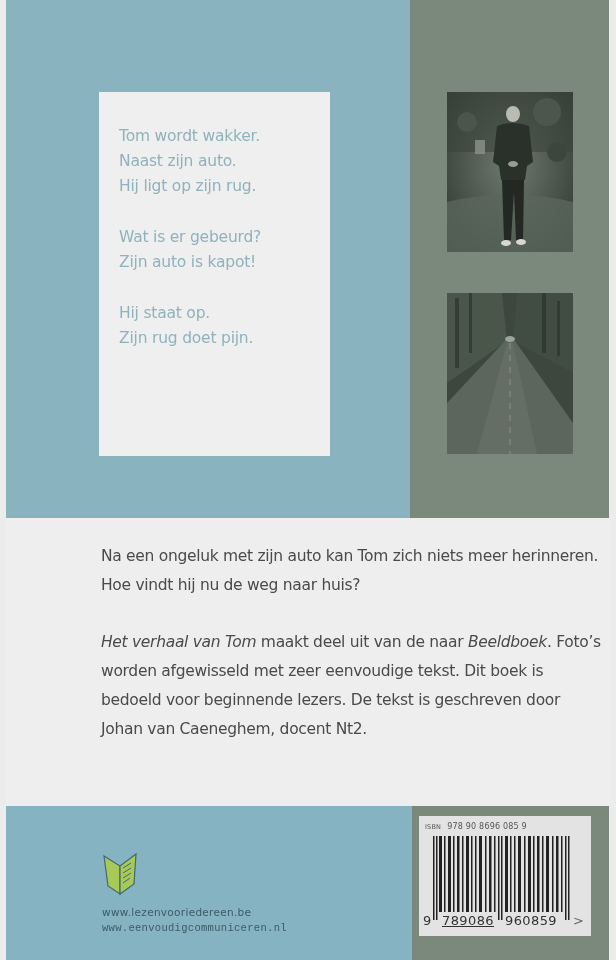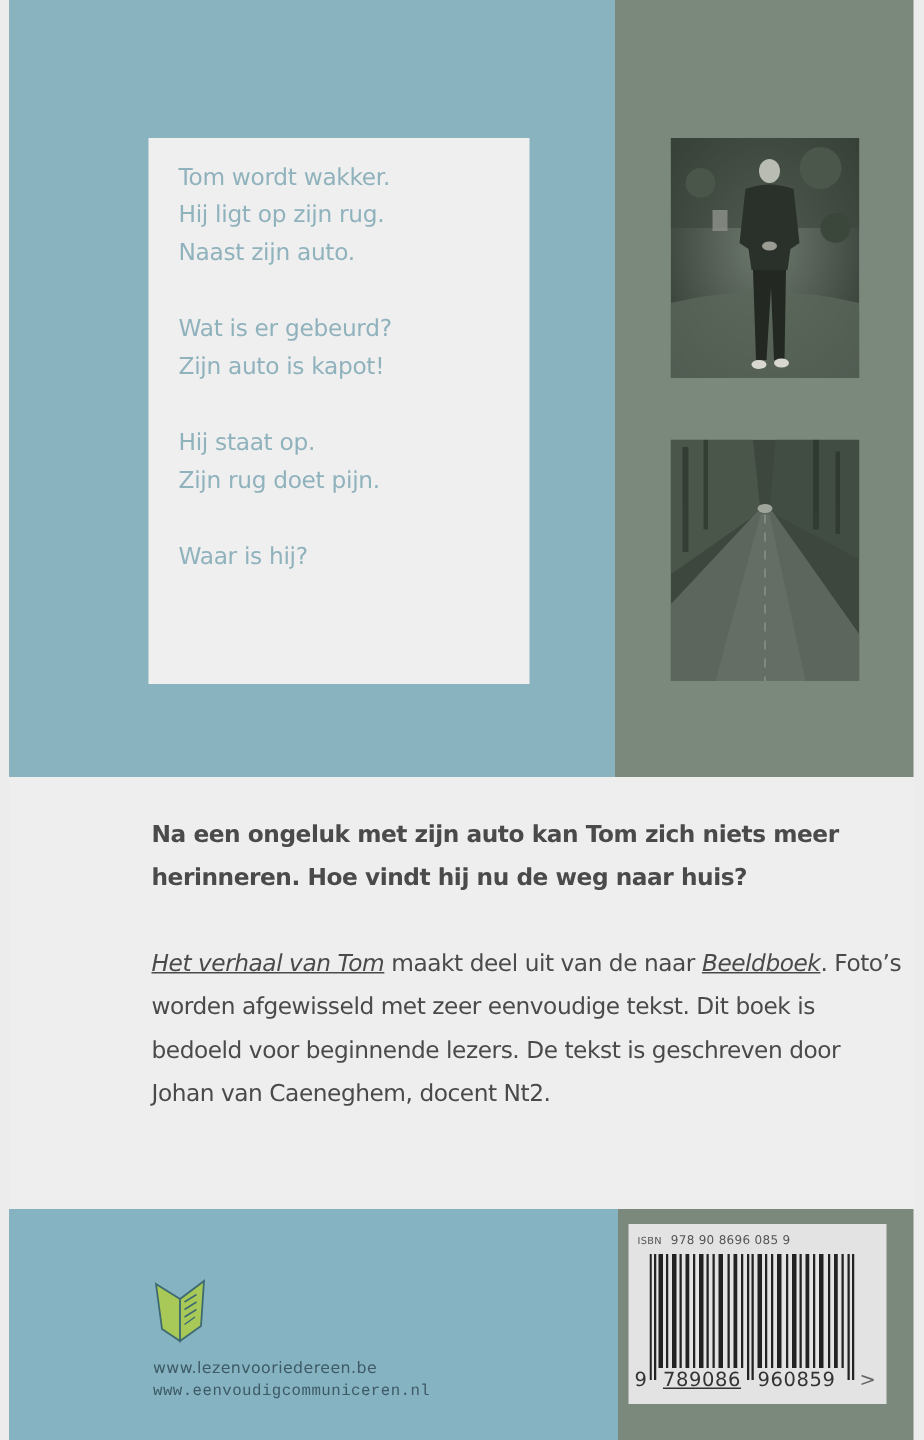--- a/index.html
+++ b/index.html
@@ -15,24 +15,24 @@
   }
   .top-blue {
     position: absolute; left: 0; top: 0; width: 404px; height: 518px;
     background: #8ab3c0;
   }
   .top-green {
     position: absolute; left: 404px; top: 0; width: 199px; height: 518px;
     background: #7b887c;
   }
   .text-box {
-    position: absolute; left: 93px; top: 92px; width: 254px; height: 364px;
+    position: absolute; left: 93px; top: 92px; width: 231px; height: 364px;
     background: #efefef;
     box-sizing: border-box;
-    padding: 14px 0 0 20px;
+    padding: 32px 0 0 20px;
   }
   .poem-stanza { margin: 0 0 26px 0; }
   .poem-line {
     display: block;
     font-family: "DejaVu Sans", sans-serif;
     font-size: 15.5px;
     line-height: 25px;
     color: #8fb2bd;
     letter-spacing: -0.2px;
   }
@@ -48,23 +48,23 @@
     position: absolute; left: 0; top: 518px; width: 603px; height: 288px;
     background: #eeeeee;
   }
   .blurb {
     position: absolute; left: 95px; width: 500px;
     font-family: "DejaVu Sans", sans-serif;
     font-size: 15.5px; line-height: 29px;
     color: #4a4a4a;
     letter-spacing: -0.3px;
   }
-  .blurb-1 { top: 24px; font-weight: bold; }
+  .blurb-1 { top: 24px; }
   .blurb-2 { top: 110px; }
-  .blurb em { font-style: italic; text-decoration: underline; }
+  .blurb em { font-style: italic; }
 
   .bottom-blue {
     position: absolute; left: 0; top: 806px; width: 406px; height: 154px;
     background: #86b3c1;
   }
   .bottom-green {
     position: absolute; left: 406px; top: 806px; width: 197px; height: 154px;
     background: #7b887c;
   }
   .logo {
@@ -105,33 +105,32 @@
 </style>
 </head>
 <body>
 
 <div class="cover">
 
   <div class="top-blue">
     <div class="text-box">
       <div class="poem-stanza">
         <span class="poem-line">Tom wordt wakker.</span>
+        <span class="poem-line">Naast zijn auto.</span>
         <span class="poem-line">Hij ligt op zijn rug.</span>
-        <span class="poem-line">Naast zijn auto.</span>
       </div>
       <div class="poem-stanza">
         <span class="poem-line">Wat is er gebeurd?</span>
         <span class="poem-line">Zijn auto is kapot!</span>
       </div>
       <div class="poem-stanza">
         <span class="poem-line">Hij staat op.</span>
         <span class="poem-line">Zijn rug doet pijn.</span>
       </div>
       <div class="poem-stanza">
-        <span class="poem-line">Waar is hij?</span>
       </div>
     </div>
   </div>
 
   <div class="top-green"></div>
 
   <div class="photo photo-1">
     <svg width="126" height="160" viewBox="0 0 126 160">
       <defs>
         <radialGradient id="g1" cx="50%" cy="45%" r="70%">

